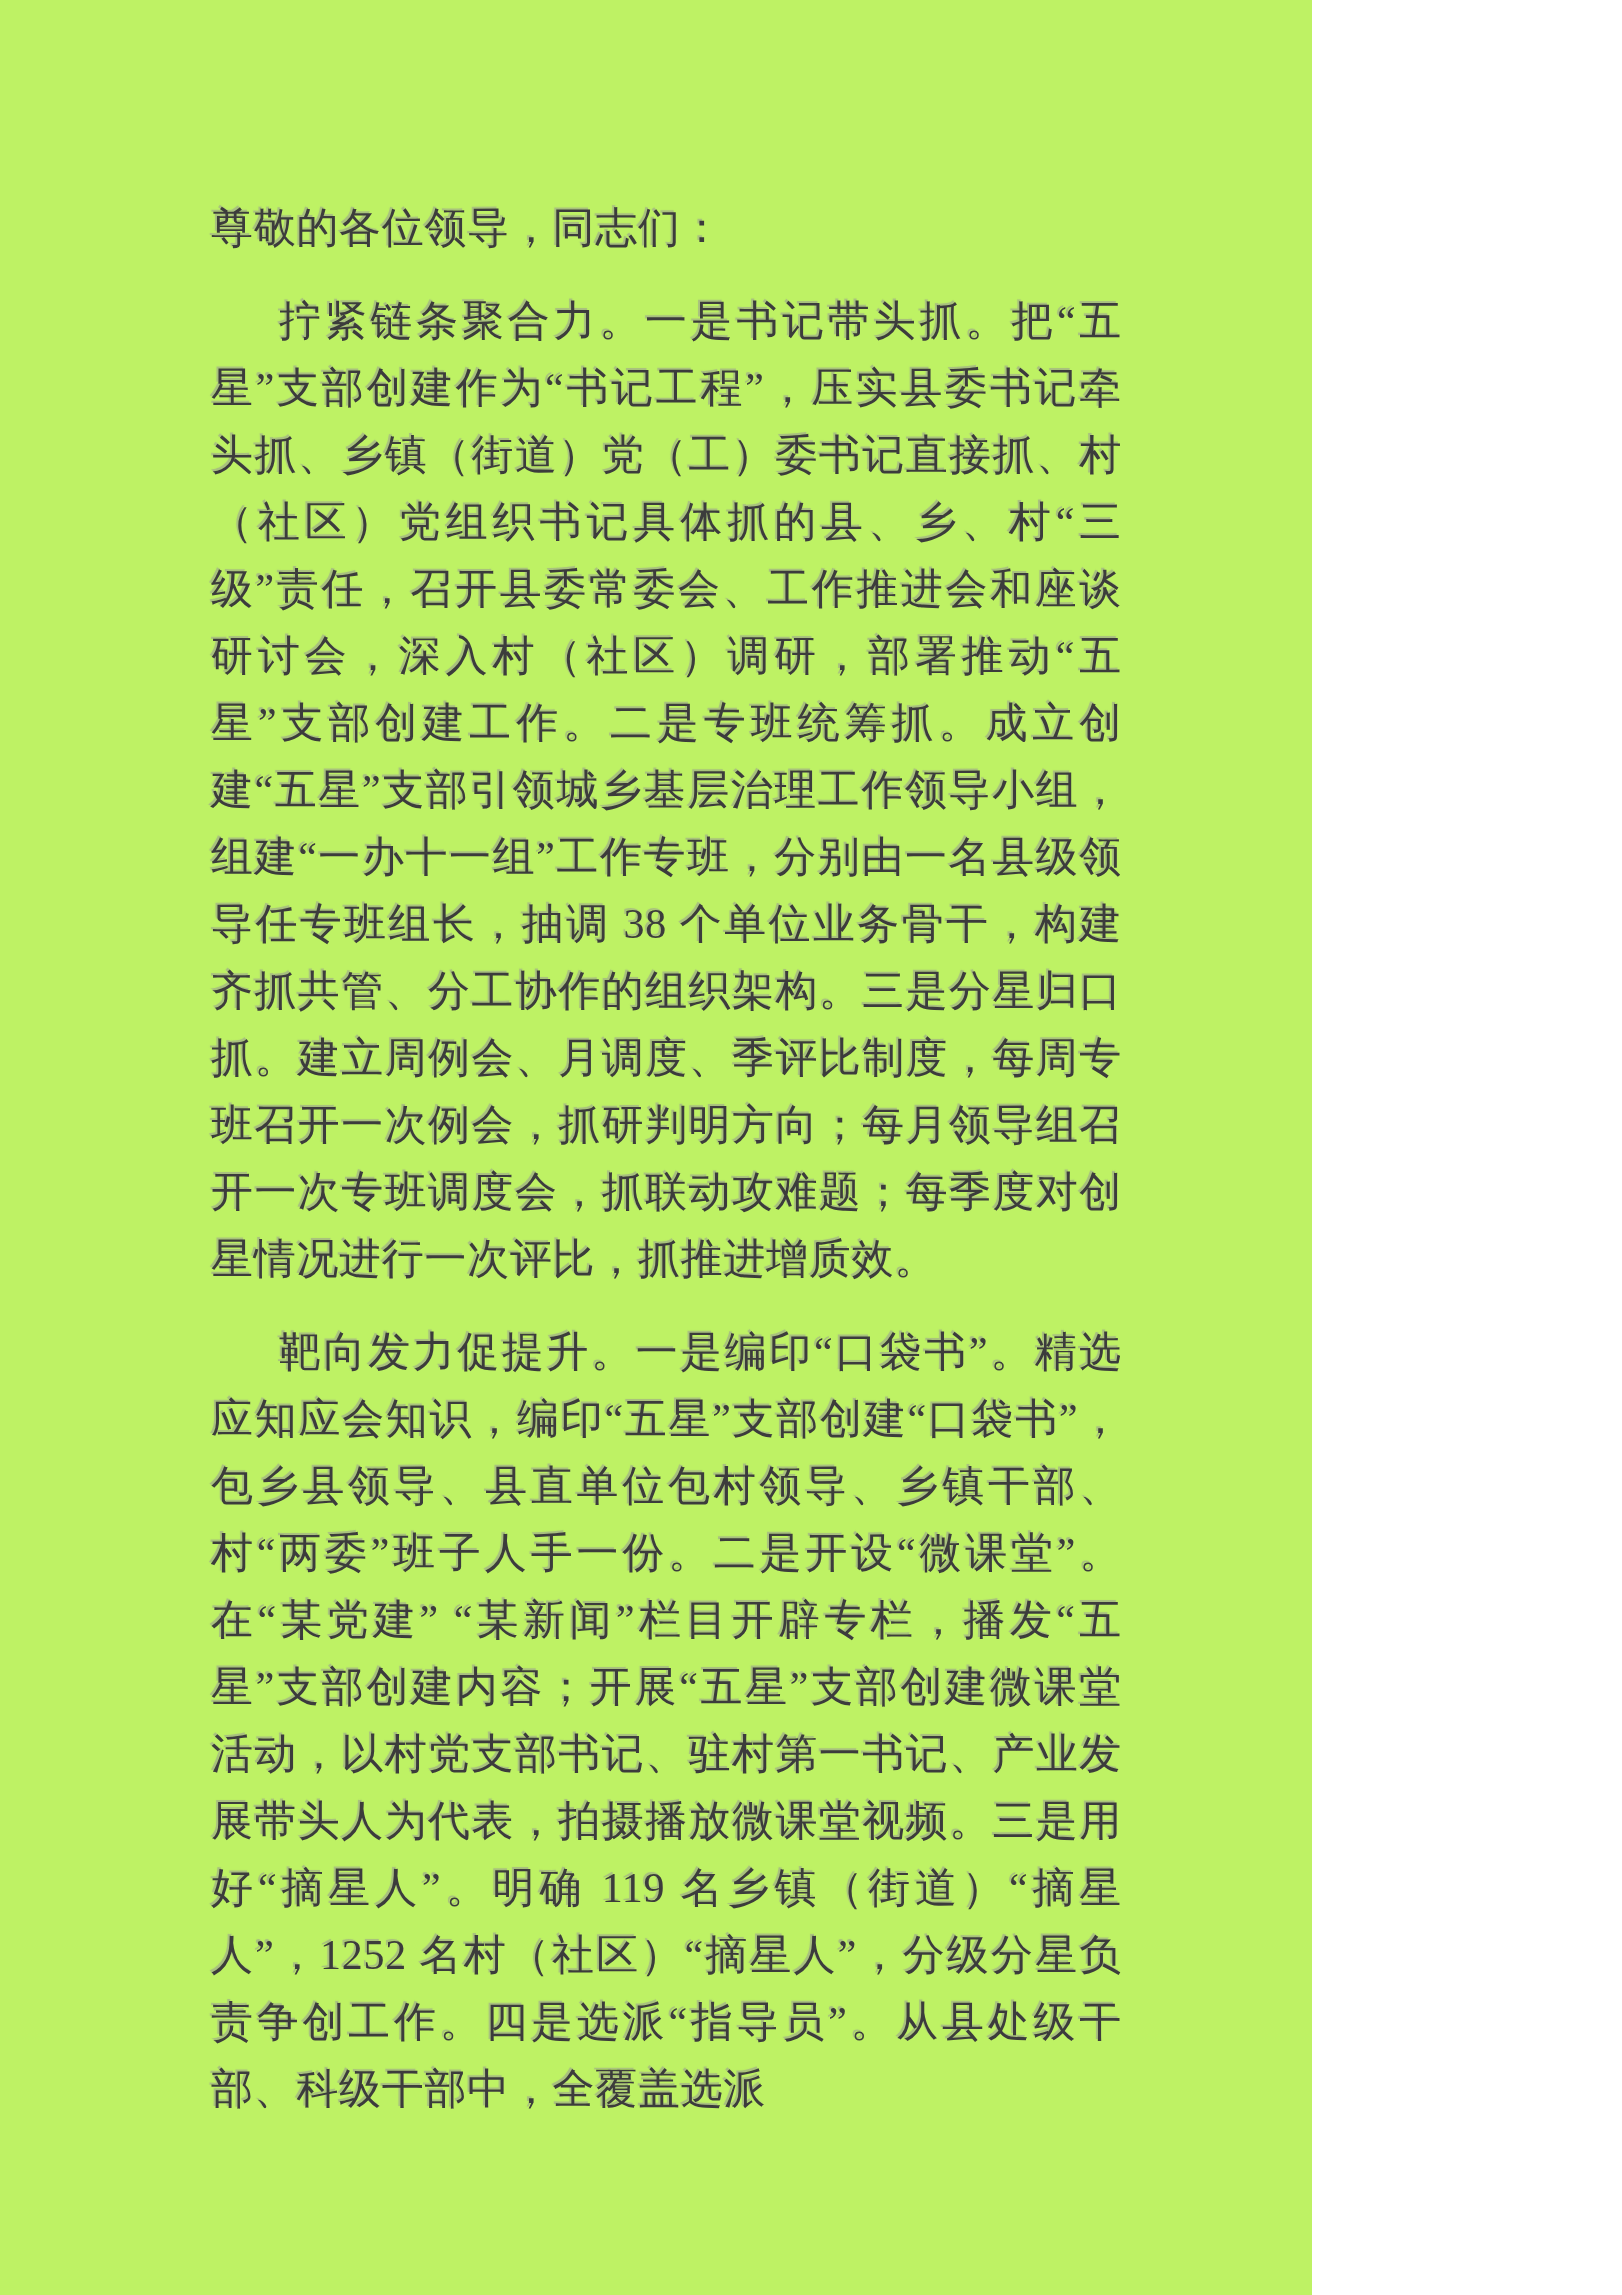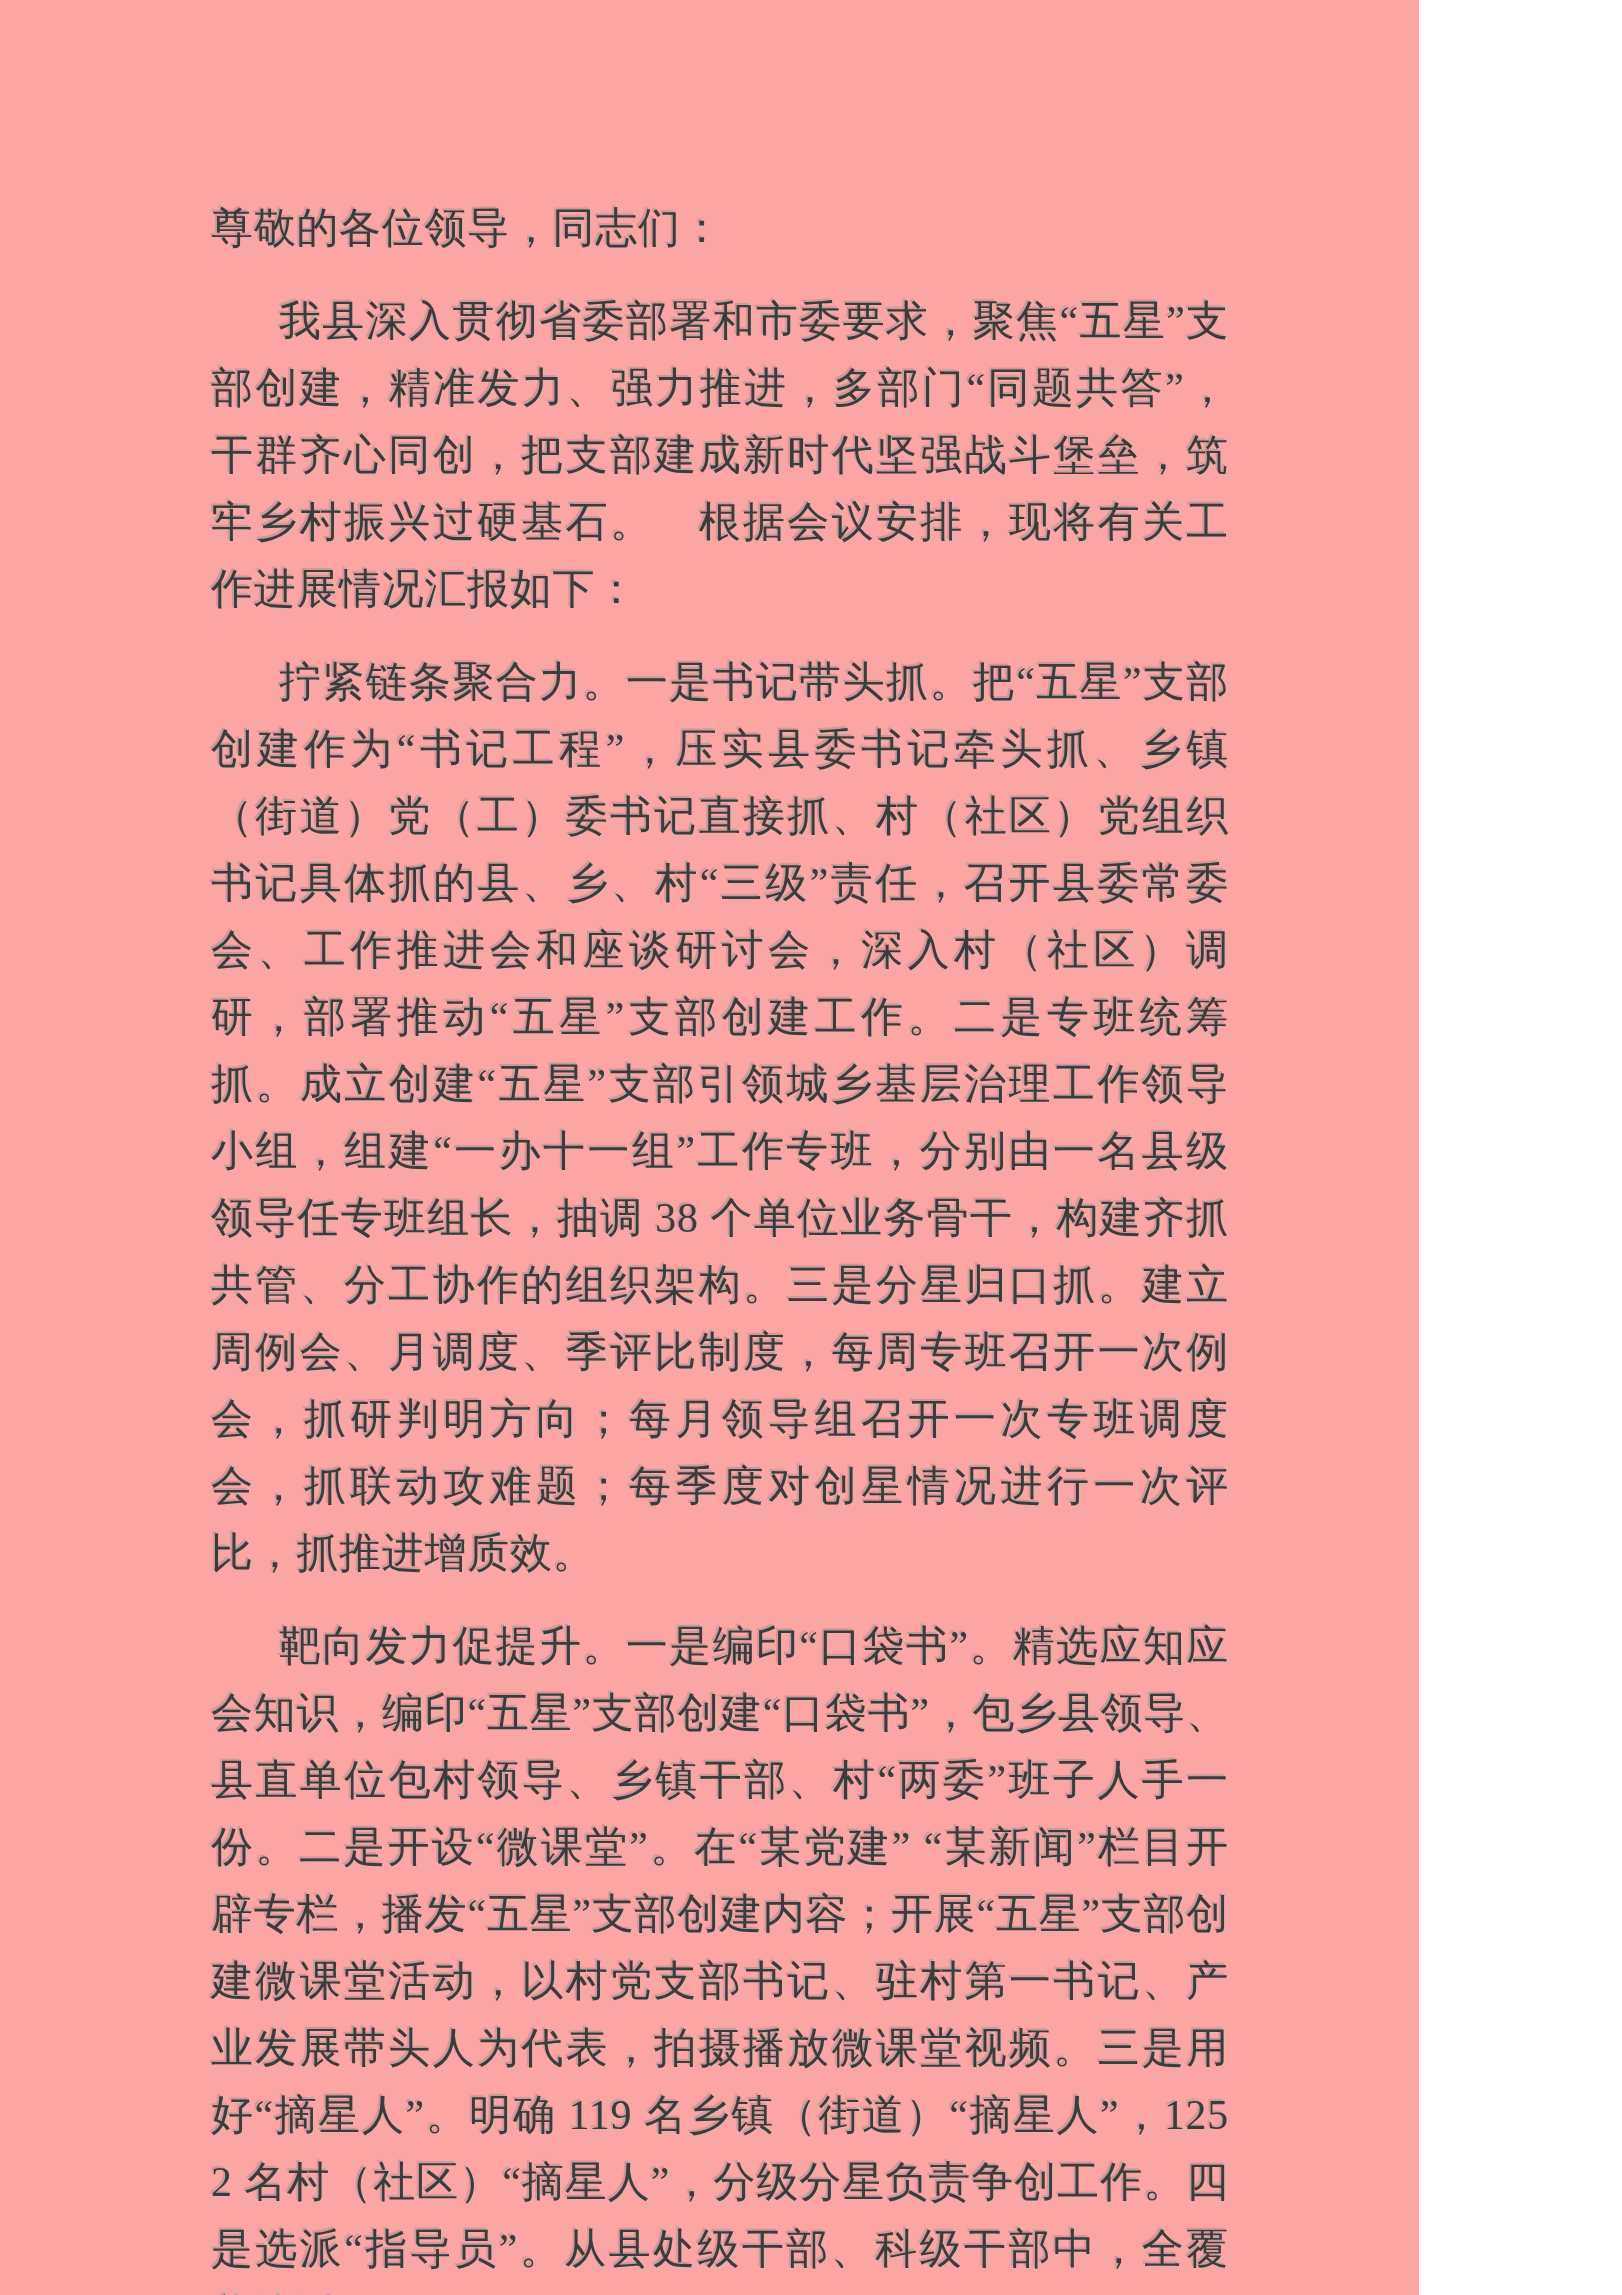--- a/index.html
+++ b/index.html
@@ -2,23 +2,23 @@
 <html style="font-size:10.5px"><head>
 <meta charset="utf-8">
 <style>
   html, body {
     margin: 0;
     padding: 0;
     background: #ffffff;
   }
   .page {
     position: relative;
-    width: 1419px;
+    width: 1312px;
     height: 2295px;
-    background: #fca5a5;
+    background: #bef264;
     box-sizing: border-box;
     padding: 195px 190px 0 211px;
     overflow: hidden;
     font-family: "Liberation Serif", "DejaVu Serif", serif;
     color: #3c3c3c;
   }
   .para {
     margin: 0 0 26px 0;
     font-size: 42px;
     line-height: 67px;
@@ -39,20 +39,19 @@
     font-weight: 400;
   }
 </style>
 </head>
 <body>
 
 <div class="page">
 
   <p class="para no-indent"><span class="run">尊敬的各位领导，同志们：</span></p>
 
-  <p class="para"><span class="run">我县深入贯彻省委部署和市委要求，聚焦“五星”支部创建，精准发力、强力推进，多部门“同题共答”，干群齐心同创，把支部建成新时代坚强战斗堡垒，筑牢乡村振兴过硬基石。　根据会议安排，现将有关工作进展情况汇报如下：</span></p>
 
   <p class="para"><span class="run bold">拧紧链条聚合力。一是书记带头抓。</span><span class="run">把“五星”支部创建作为“书记工程”，压实县委书记牵头抓、乡镇（街道）党（工）委书记直接抓、村（社区）党组织书记具体抓的县、乡、村“三级”责任，召开县委常委会、工作推进会和座谈研讨会，深入村（社区）调研，部署推动“五星”支部创建工作。</span><span class="run bold">二是专班统筹抓。</span><span class="run">成立创建“五星”支部引领城乡基层治理工作领导小组，组建“一办十一组”工作专班，分别由一名县级领导任专班组长，抽调 38 个单位业务骨干，构建齐抓共管、分工协作的组织架构。</span><span class="run bold">三是分星归口抓。</span><span class="run">建立周例会、月调度、季评比制度，每周专班召开一次例会，抓研判明方向；每月领导组召开一次专班调度会，抓联动攻难题；每季度对创星情况进行一次评比，抓推进增质效。</span></p>
 
   <p class="para"><span class="run bold">靶向发力促提升。一是编印“口袋书”。</span><span class="run">精选应知应会知识，编印“五星”支部创建“口袋书”，包乡县领导、县直单位包村领导、乡镇干部、村“两委”班子人手一份。</span><span class="run bold">二是开设“微课堂”。</span><span class="run">在“某党建” “某新闻”栏目开辟专栏，播发“五星”支部创建内容；开展“五星”支部创建微课堂活动，以村党支部书记、驻村第一书记、产业发展带头人为代表，拍摄播放微课堂视频。</span><span class="run bold">三是用好“摘星人”。</span><span class="run">明确 119 名乡镇（街道）“摘星人”，1252 名村（社区）“摘星人”，分级分星负责争创工作。四是选派“指导员”。从县处级干部、科级干部中，全覆盖选派</span></p>
 
 </div>
 
 
 </body></html>

